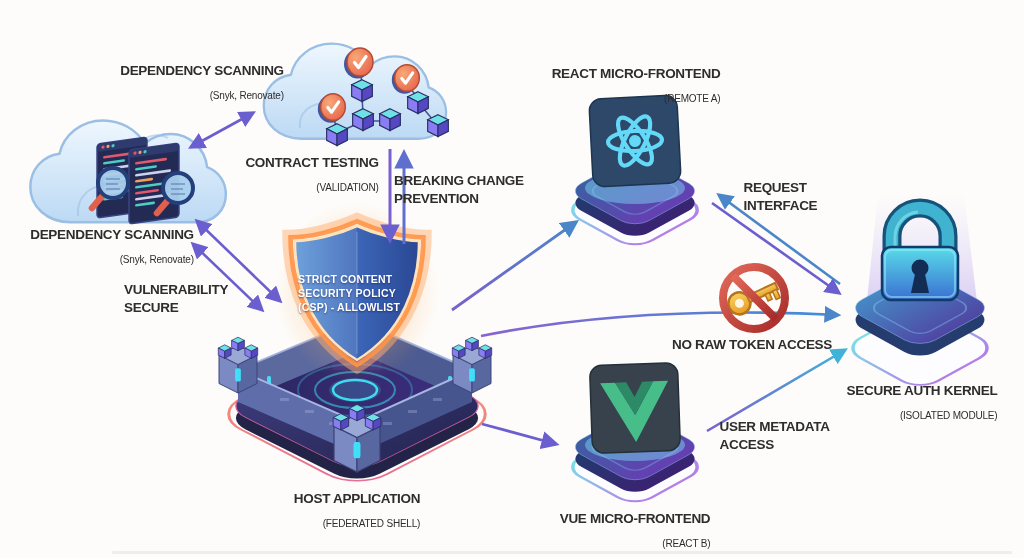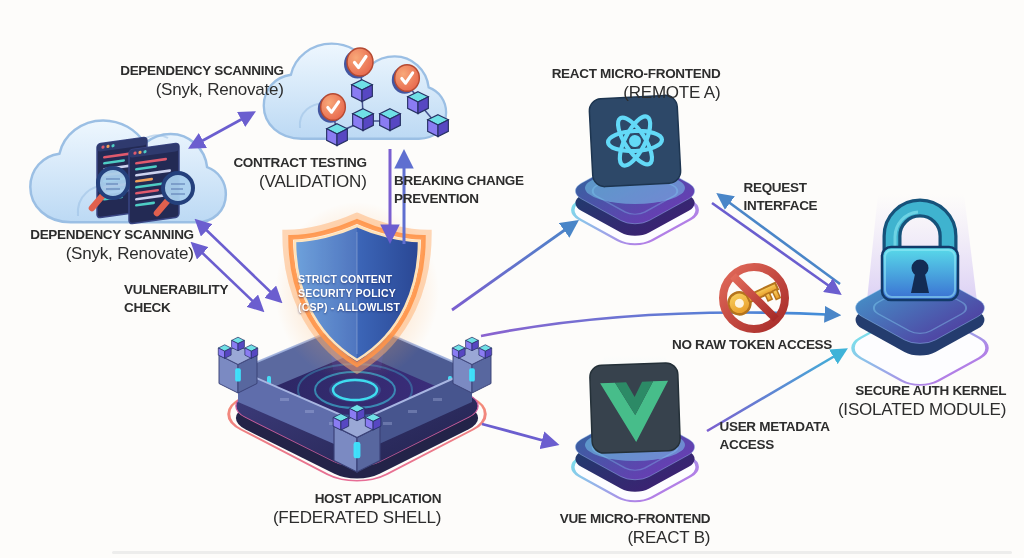--- a/index.html
+++ b/index.html
@@ -2,21 +2,21 @@
 <html><head>
 <meta charset="utf-8">
 <style>
   html,body{margin:0;padding:0;background:#fff}
   .stage{position:relative;width:1024px;height:558px;background:#fdfcfa;overflow:hidden;
          font-family:"Liberation Sans",sans-serif}
   .node{position:absolute}
   .stage svg{display:block;overflow:visible}
   .lbl{position:absolute;transform:translateX(-50%);text-align:right;color:#2d2d2d;z-index:6}
   .lbl .t{font-size:13.5px;font-weight:bold;letter-spacing:-0.3px;white-space:nowrap;line-height:1.2}
-  .lbl .s{font-size:17px;letter-spacing:-0.2px;margin-top:1px;white-space:nowrap;line-height:1.2}
+  .lbl .s{font-size:10px;letter-spacing:-0.2px;margin-top:11px;white-space:nowrap;line-height:1.2}
   .elbl{position:absolute;transform:translateX(-50%);text-align:left;color:#2d2d2d;
         font-size:13.5px;font-weight:bold;letter-spacing:-0.3px;line-height:1.3;z-index:6}
   .elbl.nowrap{white-space:nowrap}
   .shield-text{position:absolute;left:298px;top:273px;width:120px;text-align:left;color:#ffffff;
         font-size:10.5px;font-weight:bold;line-height:1.32;letter-spacing:0.2px;z-index:6;
         text-shadow:0 1px 2px rgba(10,20,80,.55)}
   .baseline{position:absolute;left:112px;top:551px;width:900px;height:3px;background:#ededec;
         border-radius:2px;z-index:0}
 </style>
 </head>
@@ -360,21 +360,21 @@
       <line x1="21" y1="18" x2="64" y2="61" stroke="url(#redGrad)" stroke-width="8"></line>
     </svg>
   </div>
 
   <div class="shield-text">STRICT CONTENT SECURITY POLICY (CSP) - ALLOWLIST</div>
 
   <div class="lbl" style="left:202px;top:63px">
     <div class="t">DEPENDENCY SCANNING</div>
     <div class="s">(Snyk, Renovate)</div>
   </div>
-  <div class="lbl" style="left:300px;top:155px">
+  <div class="lbl" style="left:312px;top:155px">
     <div class="t">CONTRACT TESTING</div>
     <div class="s">(VALIDATION)</div>
   </div>
   <div class="lbl" style="left:112px;top:227px">
     <div class="t">DEPENDENCY SCANNING</div>
     <div class="s">(Snyk, Renovate)</div>
   </div>
   <div class="lbl" style="left:357px;top:491px">
     <div class="t">HOST APPLICATION</div>
     <div class="s">(FEDERATED SHELL)</div>
@@ -385,19 +385,19 @@
   </div>
   <div class="lbl" style="left:635px;top:511px">
     <div class="t">VUE MICRO-FRONTEND</div>
     <div class="s">(REACT B)</div>
   </div>
   <div class="lbl" style="left:922px;top:383px">
     <div class="t">SECURE AUTH KERNEL</div>
     <div class="s">(ISOLATED MODULE)</div>
   </div>
 
-  <div class="elbl" style="left:184px;top:281px;width:120px">VULNERABILITY CHECK</div>
+  <div class="elbl" style="left:184px;top:281px;width:120px">VULNERABILITY SECURE</div>
   <div class="elbl" style="left:464px;top:172px;width:140px">BREAKING CHANGE PREVENTION</div>
   <div class="elbl" style="left:786px;top:179px;width:85px">REQUEST INTERFACE</div>
   <div class="elbl nowrap" style="left:752px;top:336px">NO RAW TOKEN ACCESS</div>
   <div class="elbl" style="left:777px;top:418px;width:115px">USER METADATA ACCESS</div>
 
 </div>
 
 </body></html>

